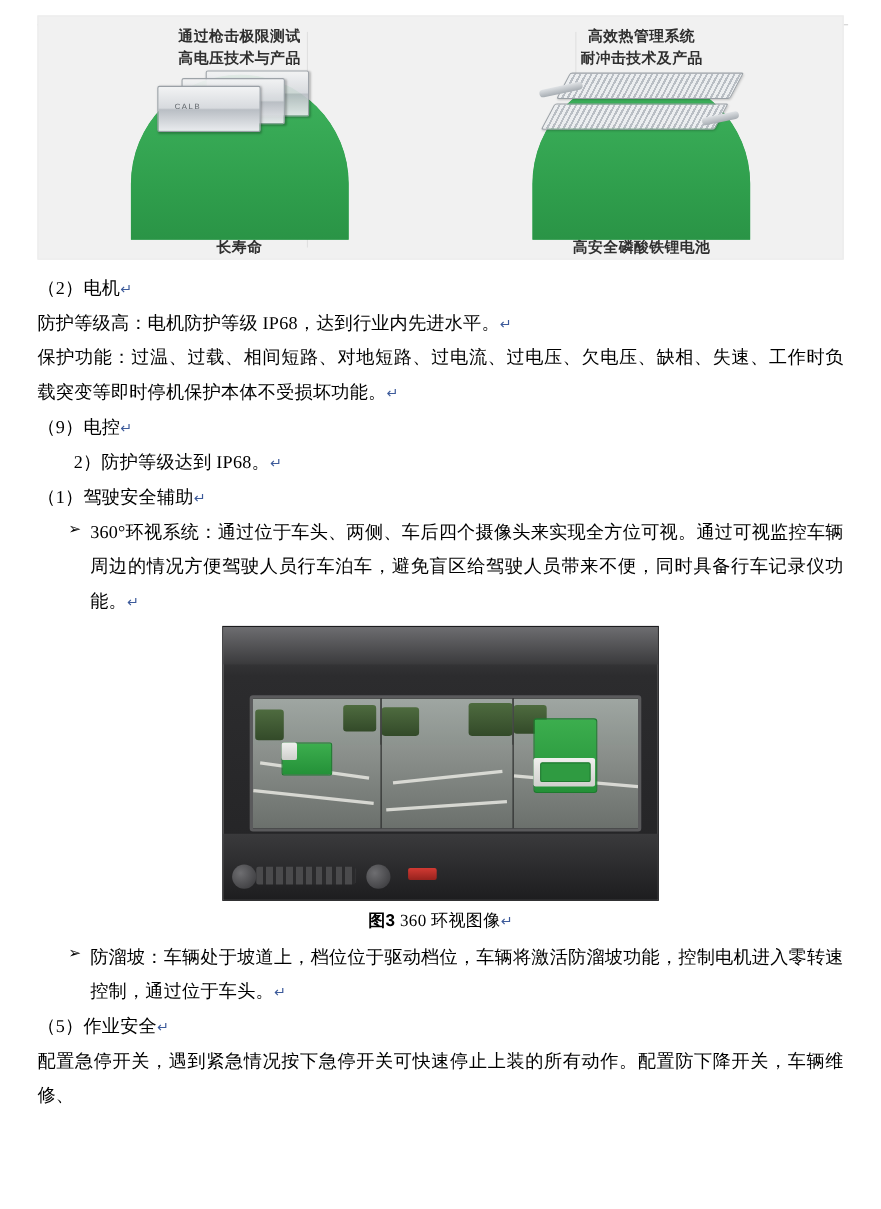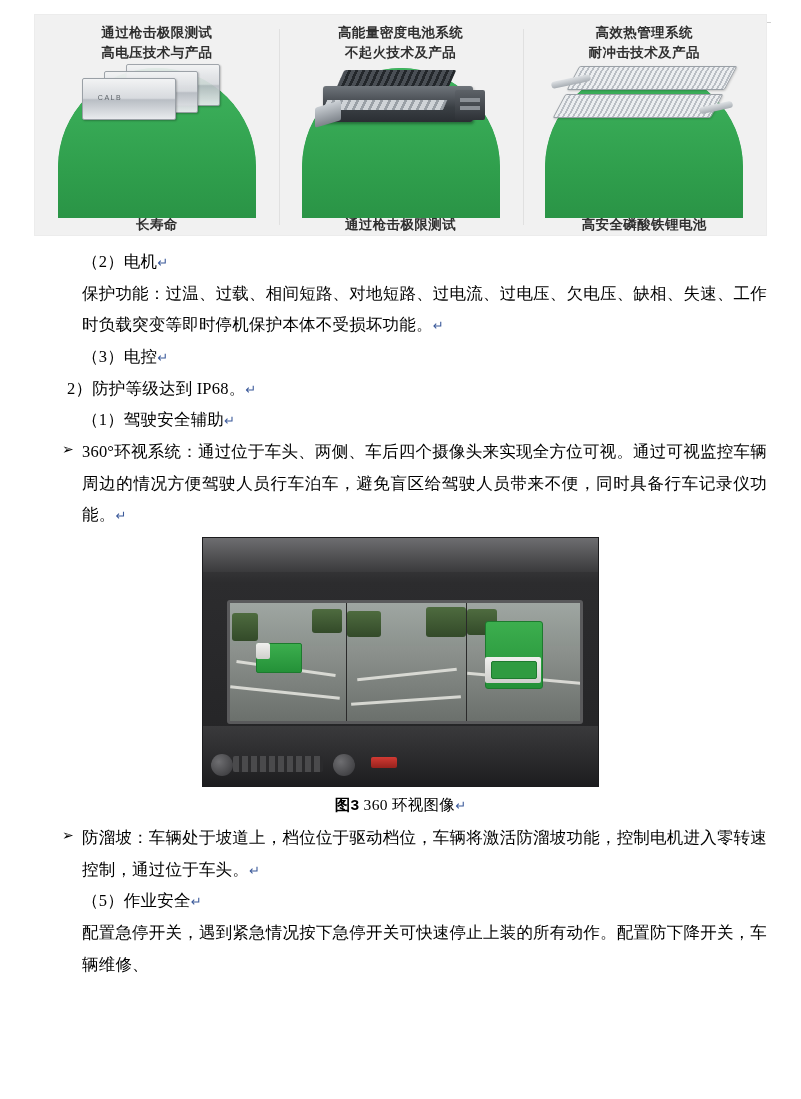--- a/index.html
+++ b/index.html
@@ -211,21 +211,21 @@
   }
 
   
   .para {
     font-size: 16.5px;
     line-height: 1.92;
     margin: 0;
     letter-spacing: 0.2px;
     text-align: justify;
   }
-  .ind1 { text-indent: 0; margin-left: 48px; }
+  .ind1 { text-indent: 0; }
   .ind2 { text-indent: 33px; }
   .body-block { margin-top: 10px; }
   .pilcrow {
     color: #3c5a9a;
     font-family: "Liberation Sans", sans-serif;
     font-size: 13px;
   }
   .bullet-row {
     display: flex;
     font-size: 16.5px;
@@ -361,43 +361,20 @@
           <div class="logo">CALB</div>
         </div>
       </div>
       <div class="info-caption">
         <div>高比能</div>
         <div>高安全</div>
         <div>长寿命</div>
       </div>
     </div>
 
-    <div class="info-col">
-      <div class="info-title">
-        <div>高能量密度电池系统</div>
-        <div>不起火技术及产品</div>
-      </div>
-      <div class="info-arc-wrap">
-        <div class="info-arc">
-            <div class="arc-shade"></div>
-          </div>
-        <div class="prod pack">
-          <div class="cells"></div>
-          <div class="tray"></div>
-          <div class="plate"></div>
-          <div class="side"></div>
-          <div class="fl"></div>
-        </div>
-      </div>
-      <div class="info-caption">
-        <div>热抑制技术</div>
-        <div>整包针刺不起火</div>
-        <div>通过枪击极限测试</div>
-      </div>
-    </div>
 
     <div class="info-col">
       <div class="info-title">
         <div>高效热管理系统</div>
         <div>耐冲击技术及产品</div>
       </div>
       <div class="info-arc-wrap">
         <div class="info-arc">
             <div class="arc-shade"></div>
           </div>
@@ -415,27 +392,30 @@
       </div>
     </div>
   </div>
 
   <div class="body-block">
 
     <p class="para ind1">
       <span>（2）电机</span><span class="pilcrow">↵</span>
     </p>
 
+    <p class="para ind1">
+      <span>防护等级高：电机防护等级 IP68，达到行业内先进水平。</span><span class="pilcrow">↵</span>
+    </p>
 
     <p class="para ind1">
       <span>保护功能：过温、过载、相间短路、对地短路、过电流、过电压、欠电压、缺相、失速、工作时负载突变等即时停机保护本体不受损坏功能。</span><span class="pilcrow">↵</span>
     </p>
 
     <p class="para ind1">
-      <span>（3）电控</span><span class="pilcrow">↵</span>
+      <span>（9）电控</span><span class="pilcrow">↵</span>
     </p>
 
 
     <p class="para ind2">
       <span>2）防护等级达到 IP68。</span><span class="pilcrow">↵</span>
     </p>
 
     <p class="para ind1">
       <span>（1）驾驶安全辅助</span><span class="pilcrow">↵</span>
     </p>

